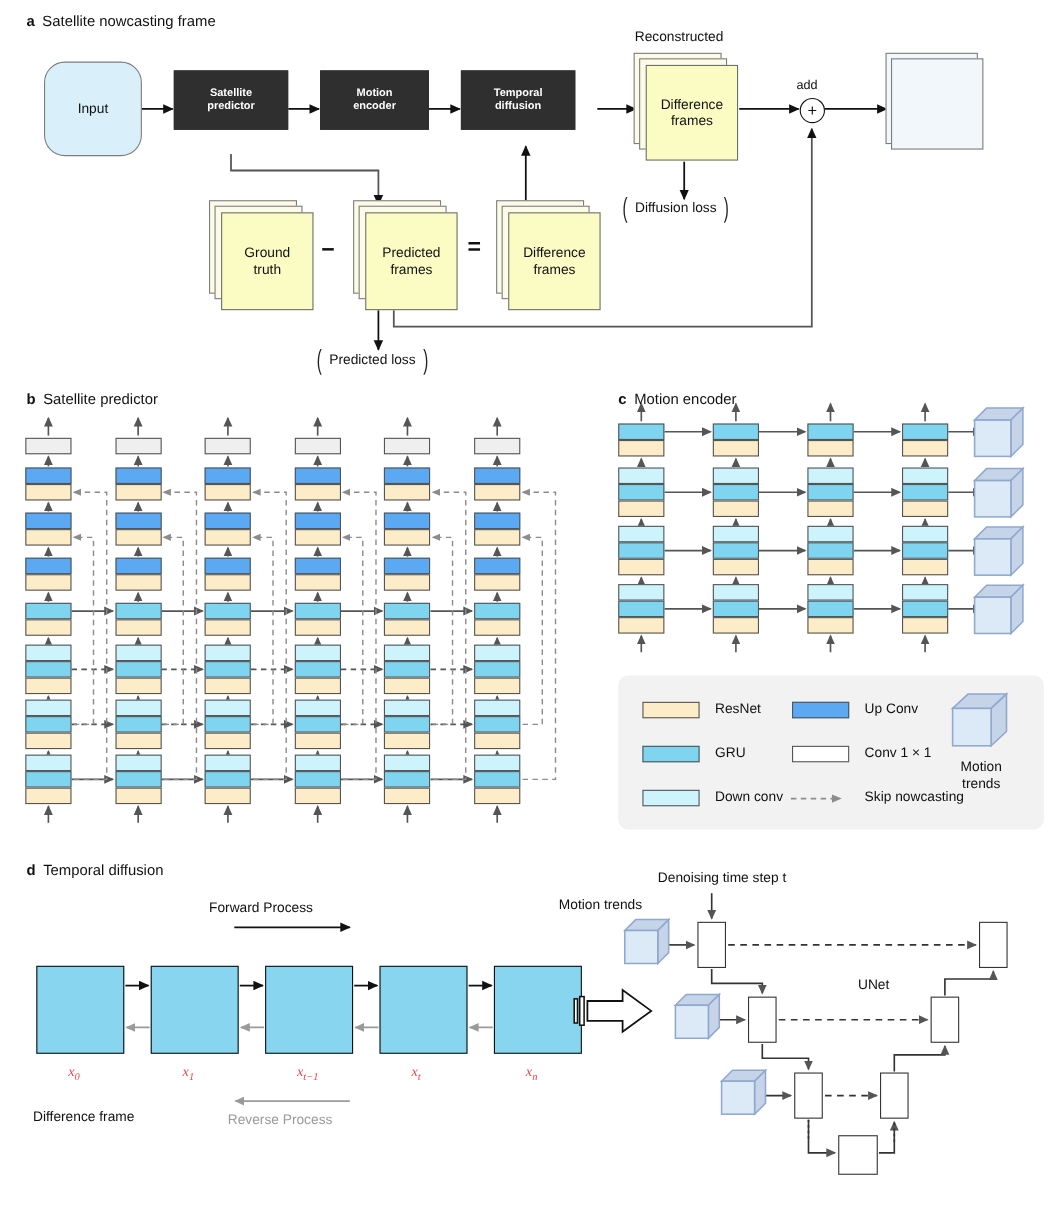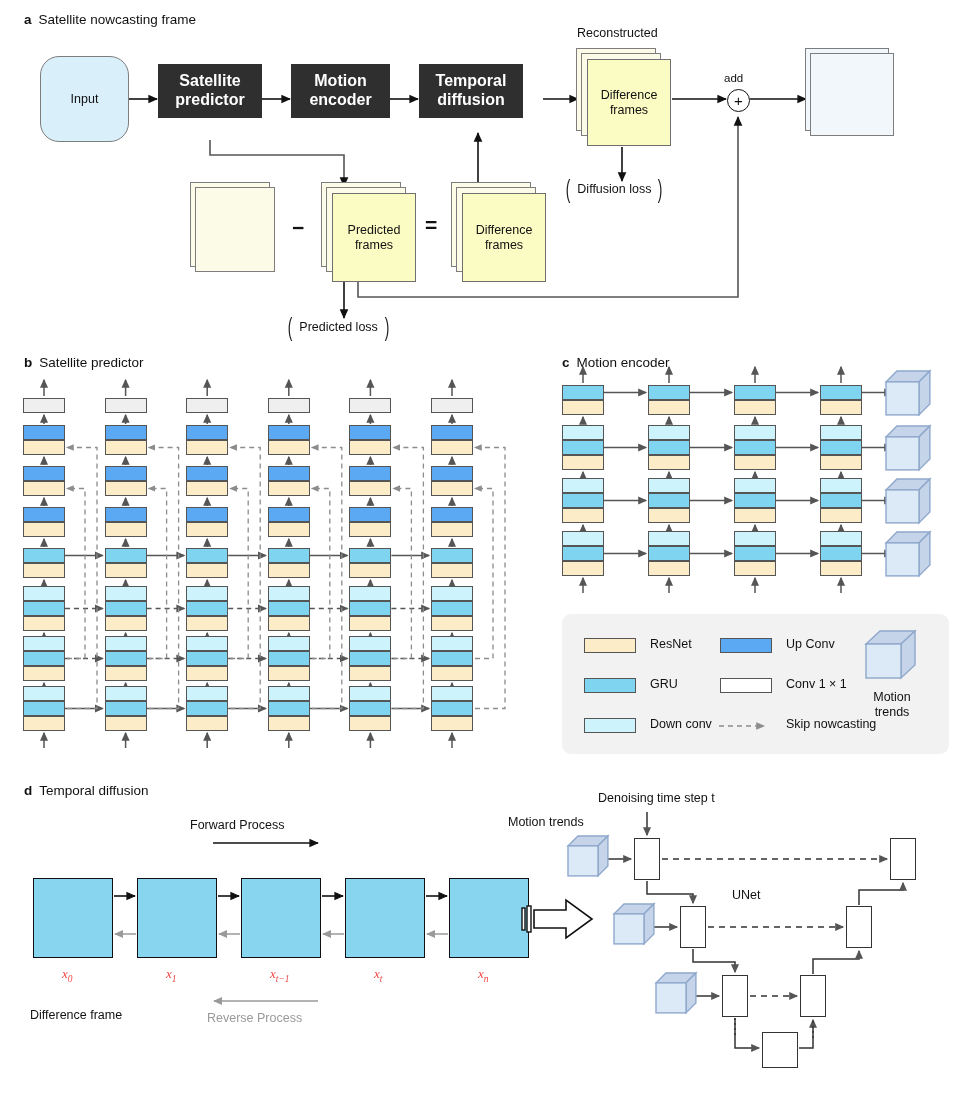--- a/index.html
+++ b/index.html
@@ -11,21 +11,21 @@
   }
   .abs{position:absolute;}
   
   .panel-cap{position:absolute;font-size:13.5px;color:#111;white-space:nowrap;}
   .panel-cap .ltr{font-weight:bold;margin-right:7px;}
   
   .box{position:absolute;box-sizing:border-box;display:flex;align-items:center;
        justify-content:center;text-align:center;line-height:1.18;}
   .box-input{background:#d9f0fb;border:1.3px solid #7d7d7d;font-size:12.5px;}
   .box-dark{background:#2f2f2f;border:1.3px solid #2f2f2f;color:#fff;
-            font-weight:bold;font-size:16px;}
+            font-weight:bold;font-size:10px;}
   
   .stack{position:absolute;}
   .stack .sheet{position:absolute;box-sizing:border-box;border:1.3px solid #7d7d7d;}
   .stack .front{position:absolute;box-sizing:border-box;border:1.3px solid #6f6f6f;
                 display:flex;align-items:center;justify-content:center;text-align:center;
                 font-size:12.5px;line-height:1.18;}
   .yellow .sheet{background:#fbfbe8;}
   .yellow .front{background:#fbfbc4;}
   .blue .sheet{background:#f2f7fb;}
   .blue .front{background:#d9f0fb;}
@@ -313,20 +313,23 @@
 </div>
 
 <div class="stack blue" style="left:805px;top:48px;width:100px;height:99px;">
   <div class="sheet" style="left:0;top:0;width:84px;height:83px;"></div>
   <div class="sheet" style="left:5px;top:5px;width:84px;height:83px;"></div>
 </div>
 
 <div class="stack yellow" style="left:190px;top:182px;width:96px;height:101px;">
   <div class="sheet" style="left:0;top:0;width:80px;height:85px;"></div>
   <div class="sheet" style="left:5px;top:5px;width:80px;height:85px;"></div>
+  <div class="front" style="left:11px;top:11px;width:84px;height:89px;">
+    <span><span>Ground</span><br><span>truth</span></span>
+  </div>
 </div>
 
 <div class="op" style="left:292px;top:216px;">−</div>
 
 <div class="stack yellow" style="left:321px;top:182px;width:96px;height:101px;">
   <div class="sheet" style="left:0;top:0;width:80px;height:85px;"></div>
   <div class="sheet" style="left:5px;top:5px;width:80px;height:85px;"></div>
   <div class="front" style="left:11px;top:11px;width:84px;height:89px;">
     <span><span>Predicted</span><br><span>frames</span></span>
   </div>
@@ -586,21 +589,21 @@
     <div class="dbox" style="left: 241px; top: 878px; width: 80px; height: 80px;"></div>
     <div class="xlab" style="left: 270px; top: 966px;"><span>x</span><sub>t−1</sub></div>
     <div class="dbox" style="left: 345px; top: 878px; width: 80px; height: 80px;"></div>
     <div class="xlab" style="left: 374px; top: 966px;"><span>x</span><sub>t</sub></div>
     <div class="dbox" style="left: 449px; top: 878px; width: 80px; height: 80px;"></div>
     <div class="xlab" style="left: 478px; top: 966px;"><span>x</span><sub>n</sub></div>
   </div>
 
 <div class="ulbl" style="left:598px;top:791px;">Denoising time step t</div>
 <div class="ulbl" style="left:508px;top:815px;">Motion trends</div>
-<div class="ulbl" style="left:732px;top:888px;">UNet</div>
+<div class="ulbl" style="left:780px;top:888px;">UNet</div>
 
 <div id="panel-d-unet">
     <svg style="position:absolute;left:522px;top:898px;width:86px;height:46px;overflow:visible;">
       <rect x="0" y="10" width="3" height="22" fill="#fff" stroke="#111" stroke-width="1.4"></rect>
       <rect x="5" y="8" width="4" height="26" fill="#fff" stroke="#111" stroke-width="1.4"></rect>
       <path d="M12,12 L44,12 L44,2 L70,21 L44,40 L44,30 L12,30 Z" fill="#fff" stroke="#111" stroke-width="1.6"></path>
     </svg>
     <div class="ubox" style="left: 634px; top: 838px; width: 26px; height: 42px;"></div>
     <svg style="position:absolute;left:568px;top:836px;width:40.5px;height:40.5px;overflow:visible;">
       <polygon points="0,9.9 9.9,0 39.9,0 30,9.9" fill="#c5d4e8" stroke="#8fa8cc" stroke-width="1.4"></polygon>

